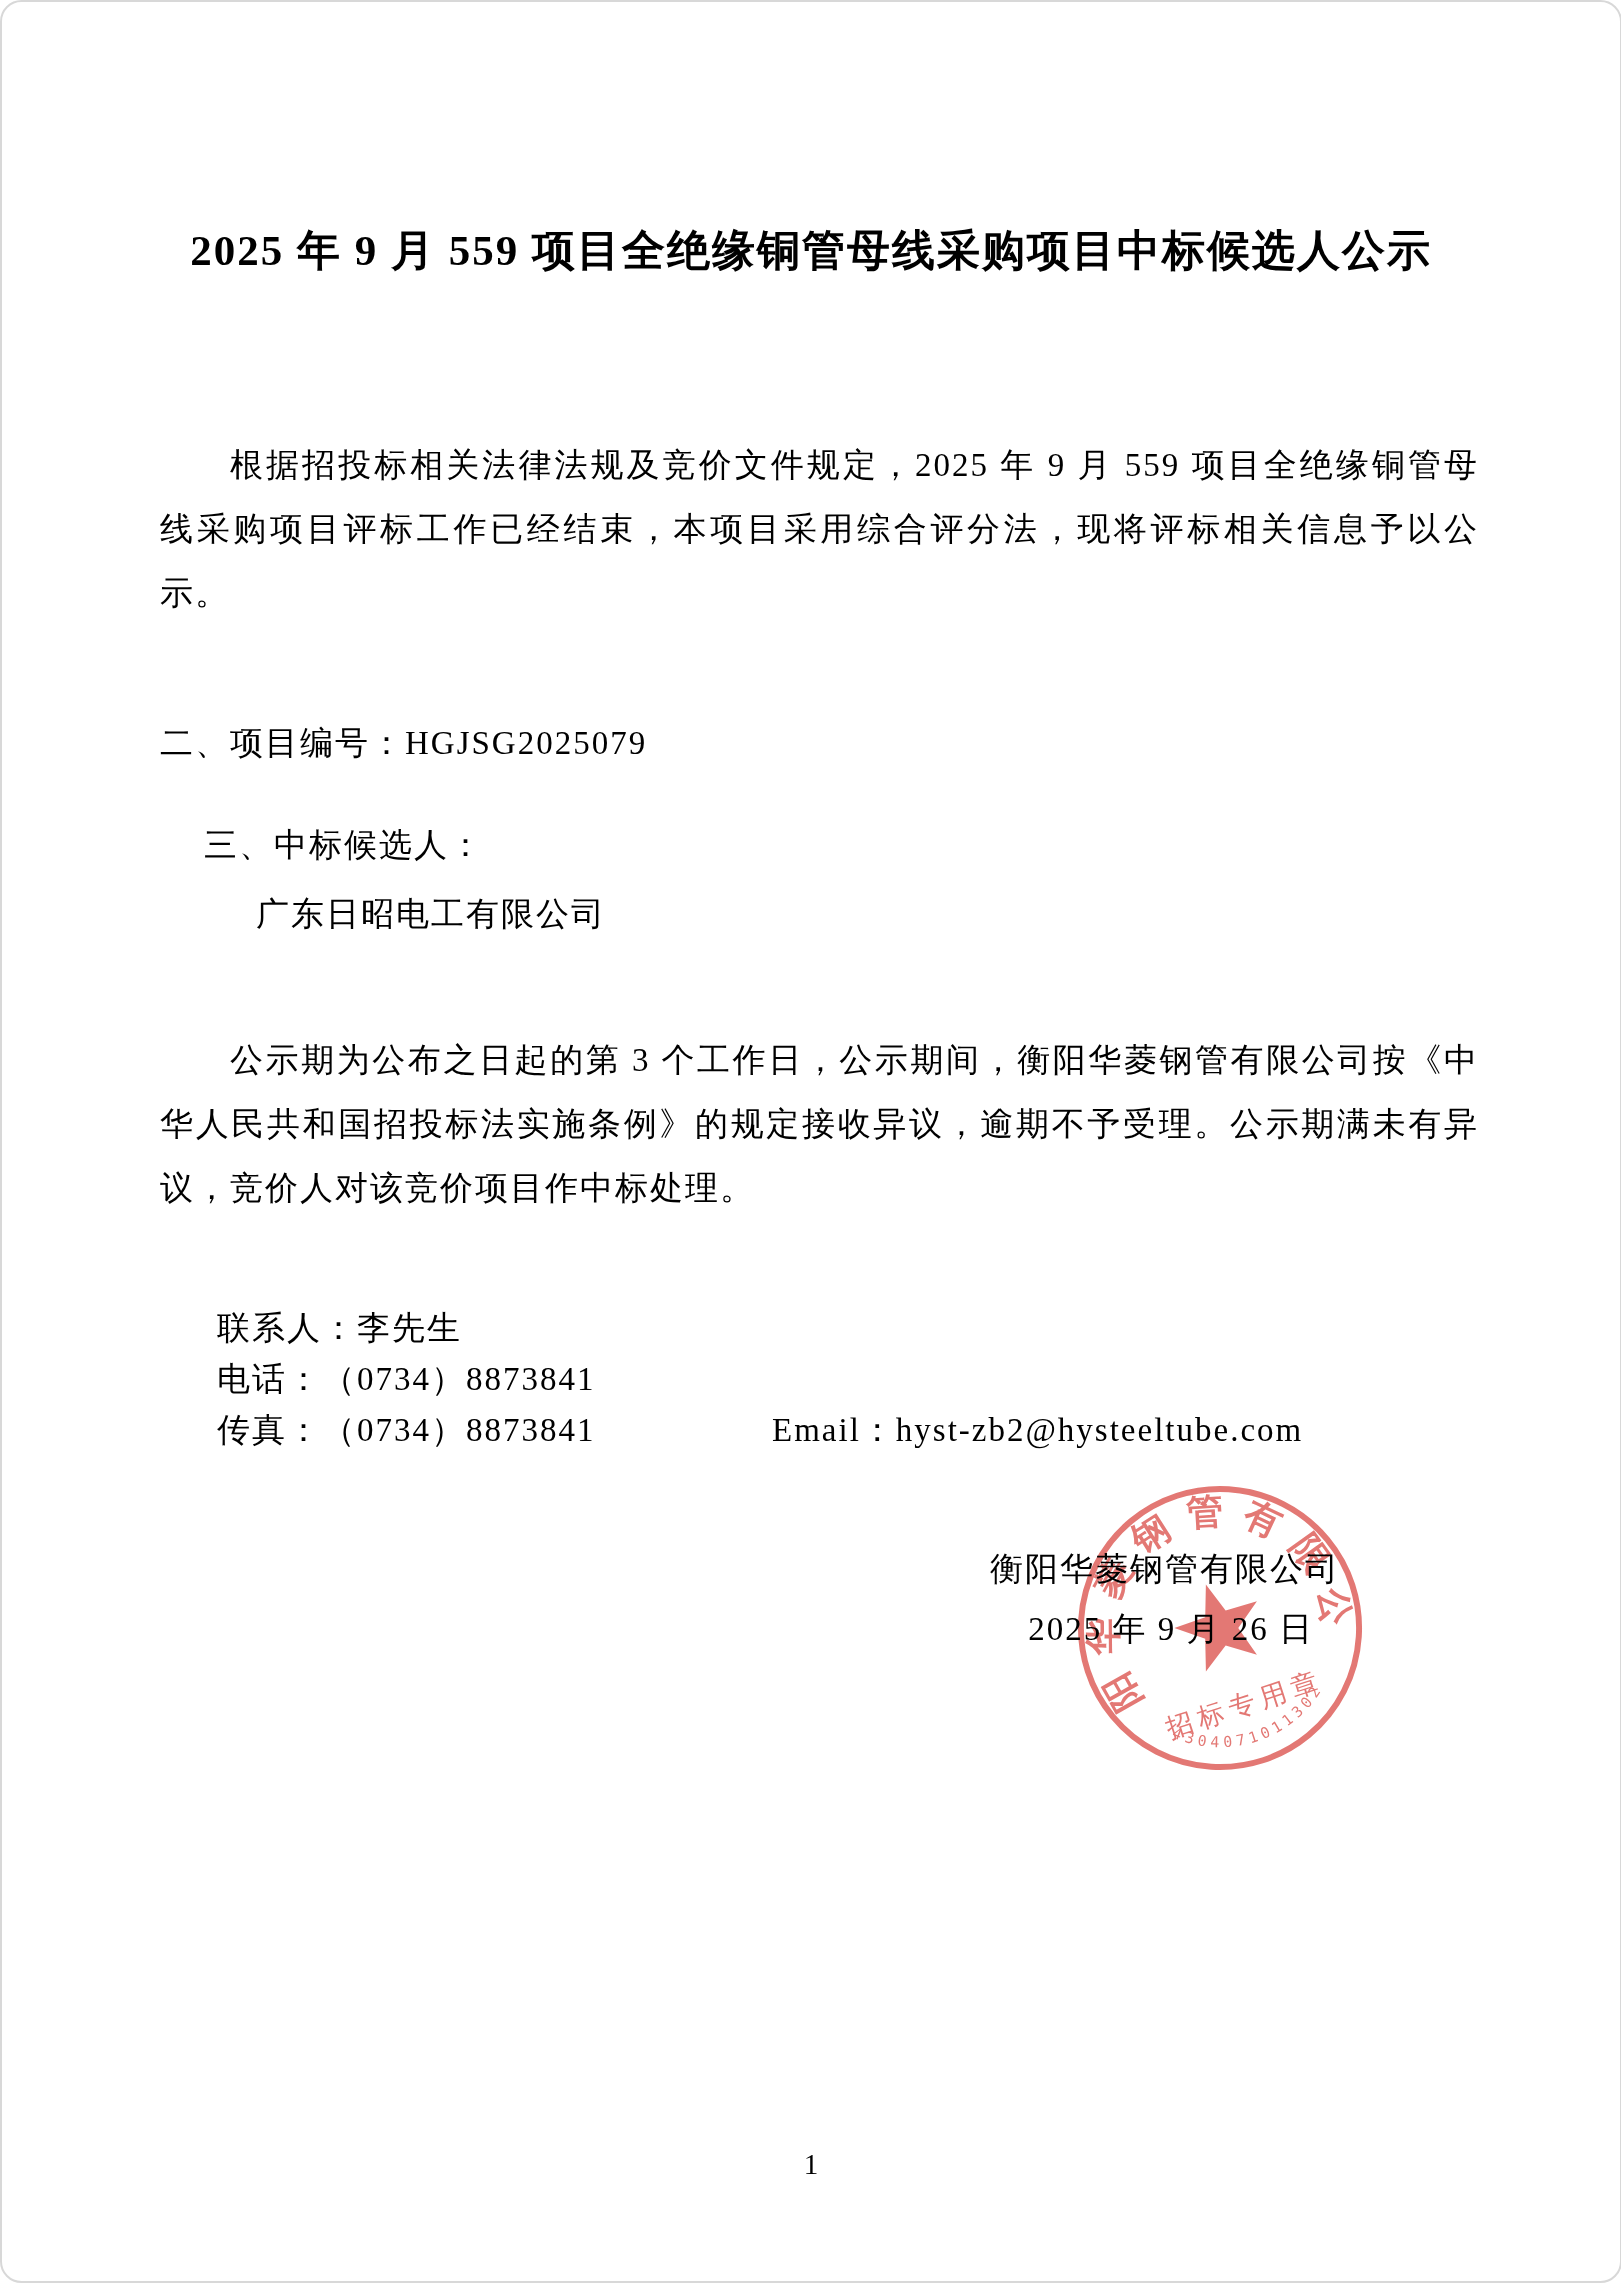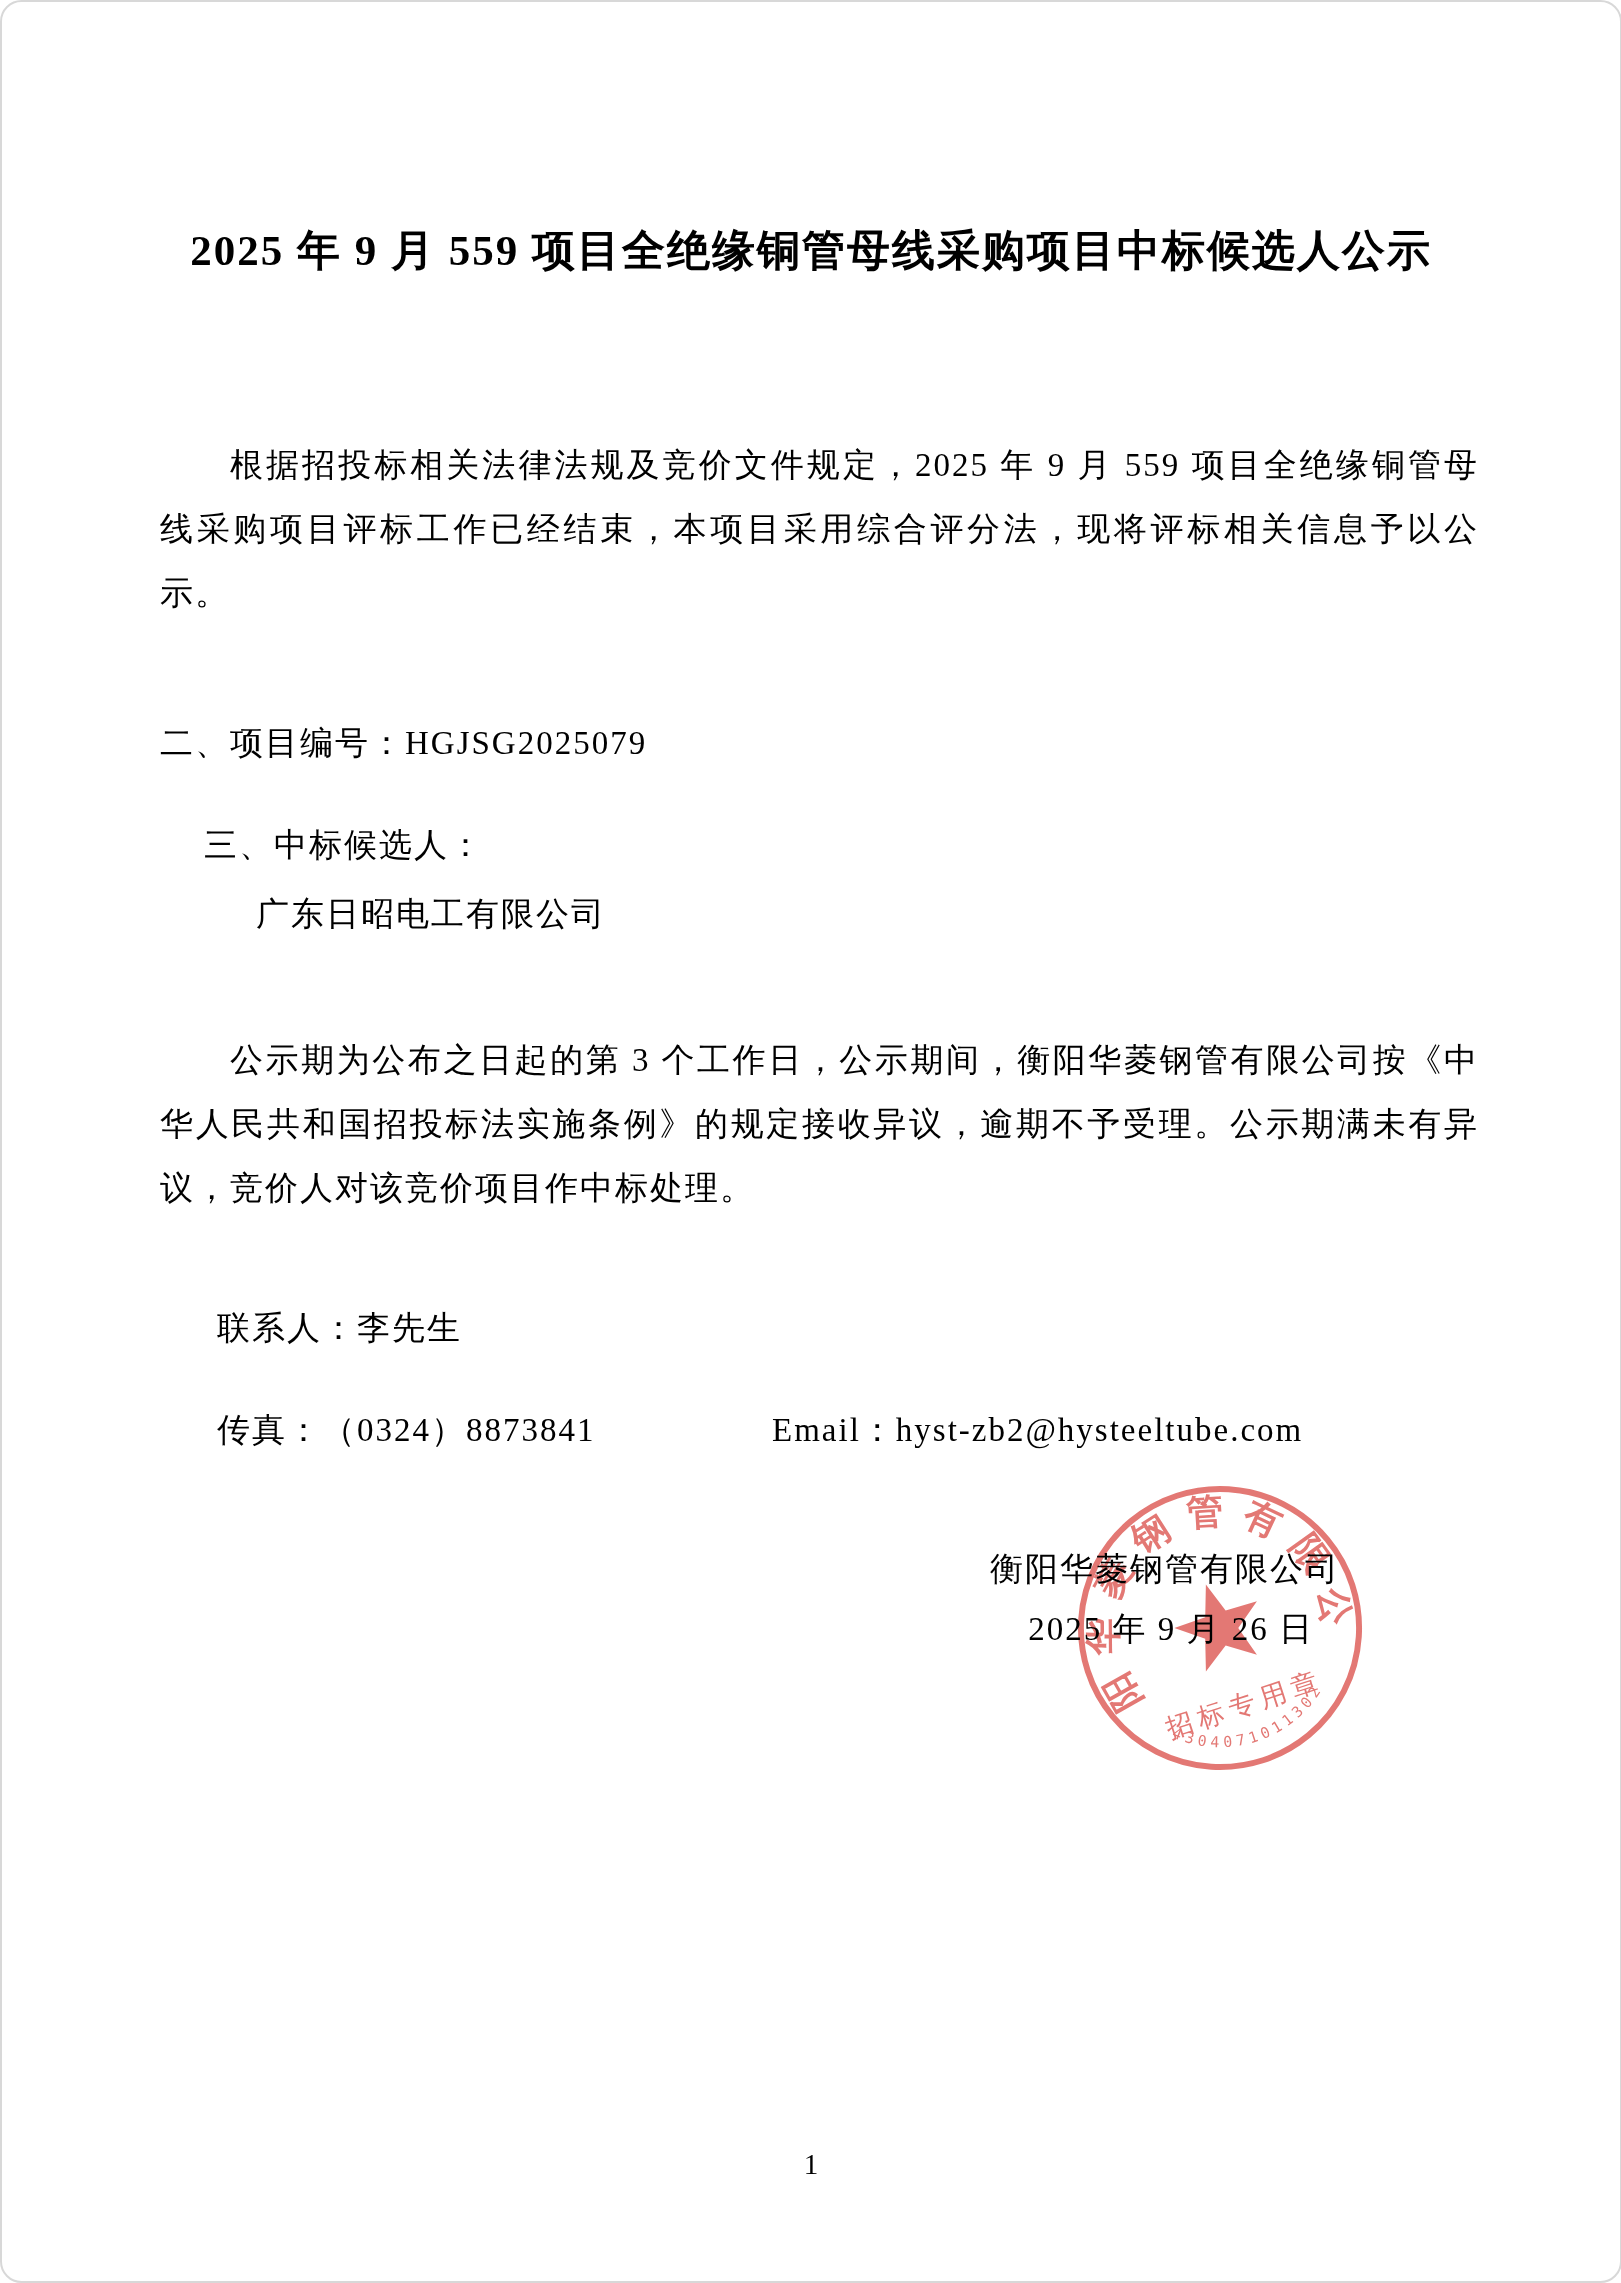--- a/index.html
+++ b/index.html
@@ -114,22 +114,23 @@
   <div class="flow item-2">二、项目编号：HGJSG2025079</div>
 
   <div class="flow item-3">三、中标候选人：</div>
 
   <div class="flow candidate">广东日昭电工有限公司</div>
 
   <div class="flow para notice">公示期为公布之日起的第 3 个工作日，公示期间，衡阳华菱钢管有限公司按《中华人民共和国招投标法实施条例》的规定接收异议，逾期不予受理。公示期满未有异议，竞价人对该竞价项目作中标处理。</div>
 
   <div class="flow contact contact-person">联系人：李先生</div>
 
+  <div class="flow contact contact-phone">电话：（0734）8873841</div>
 
-  <div class="flow contact contact-fax">传真：（0324）8873841</div>
+  <div class="flow contact contact-fax">传真：（0734）8873841</div>
 
   <div class="flow contact contact-email">Email：hyst-zb2@hysteeltube.com</div>
 
   <div class="sig sig-company">衡阳华菱钢管有限公司</div>
 
   <div class="sig sig-date">2025 年 9 月 26 日</div>
 
   <div class="stamp-wrap">
     <svg viewBox="0 0 300 300">
       <circle cx="150" cy="150" r="140" fill="none" stroke-width="6" stroke="#dd5a55"></circle>

